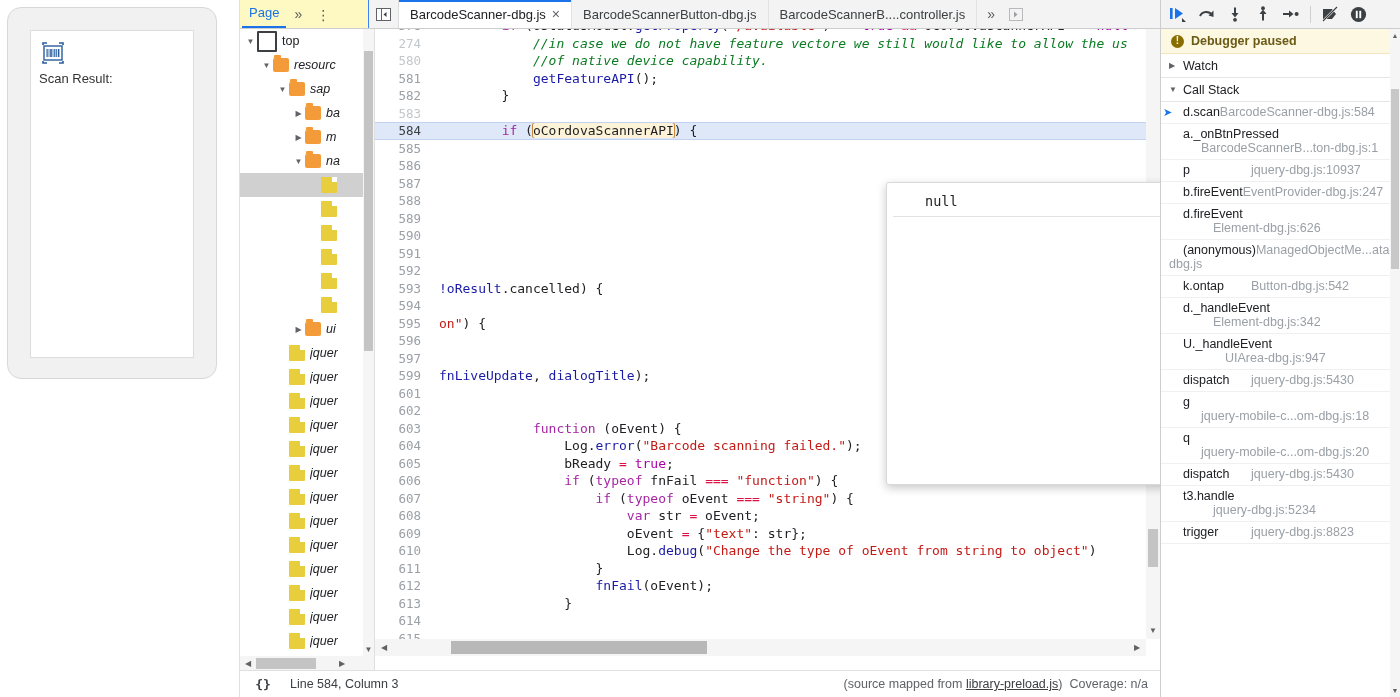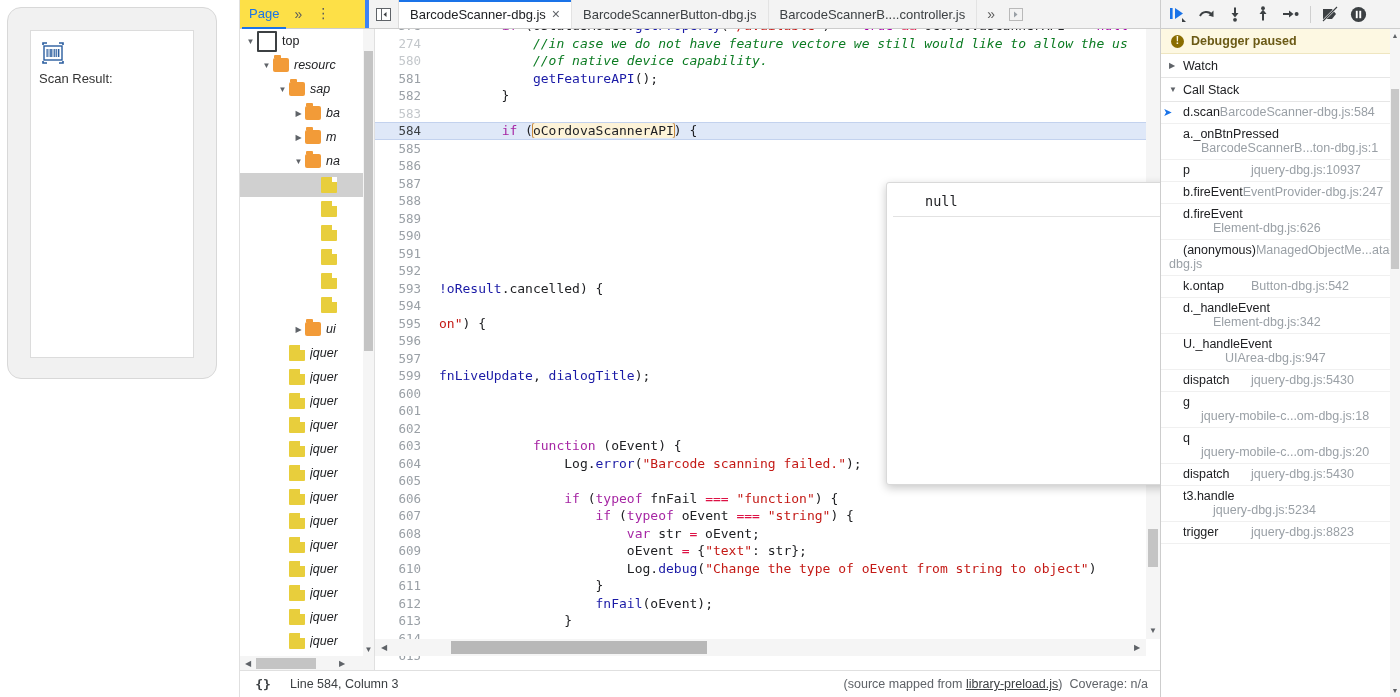--- a/index.html
+++ b/index.html
@@ -32,22 +32,22 @@
   }
 
   
   .devtools { width:1160px; height:697px; position:relative; display:flex; flex-direction:column; }
 
   
   .topbar {
     height:29px; display:flex; align-items:stretch;
     background:#f3f3f3; border-bottom:1px solid #cdcdcd; flex:0 0 29px;
   }
-  .nav-tabs { width:129px; display:flex; align-items:flex-start; background:#fde047;
-              border-right:4px solid #3b82f6; position:relative; }
+  .nav-tabs { width:129px; display:flex; align-items:flex-end; background:#fef9c3;
+              border-right:1px solid #3b82f6; position:relative; }
   .nav-tab {
     font-size:13px; color:#5a5a5a; padding:0 9px; height:29px;
     line-height:28px; position:relative; cursor:default;
   }
   .nav-tab.active { color:#1a73e8; }
   .nav-tab.active::after {
     content:""; position:absolute; left:2px; right:2px; bottom:0;
     height:2px; background:#1a73e8;
   }
   .nav-more { font-size:14px; color:#5a5a5a; padding:0 6px; line-height:28px; }
@@ -481,26 +481,25 @@
               <div class="crow"><div class="gut">589</div><div class="src"></div></div>
               <div class="crow"><div class="gut">590</div><div class="src"></div></div>
               <div class="crow"><div class="gut">591</div><div class="src"></div></div>
               <div class="crow"><div class="gut">592</div><div class="src"></div></div>
               <div class="crow"><div class="gut">593</div><div class="src"><span class="id">!oResult</span>.cancelled) {</div></div>
               <div class="crow"><div class="gut">594</div><div class="src"></div></div>
               <div class="crow"><div class="gut">595</div><div class="src"><span class="st">on"</span>) {</div></div>
               <div class="crow"><div class="gut">596</div><div class="src"></div></div>
               <div class="crow"><div class="gut">597</div><div class="src"></div></div>
               <div class="crow"><div class="gut">599</div><div class="src"><span class="id">fnLiveUpdate</span>, <span class="id">dialogTitle</span>);</div></div>
-              <div class="crow"><div class="gut">600</div><div class="src"></div></div>
               <div class="crow"><div class="gut">601</div><div class="src"></div></div>
               <div class="crow"><div class="gut">602</div><div class="src"></div></div>
               <div class="crow"><div class="gut">603</div><div class="src">            <span class="k">function</span> (oEvent) {</div></div>
               <div class="crow"><div class="gut">604</div><div class="src">                Log.<span class="id">error</span>(<span class="st">"Barcode scanning failed."</span>);</div></div>
-              <div class="crow"><div class="gut">605</div></div>
+              <div class="crow"><div class="gut">605</div><div class="src">                bReady <span class="op">=</span> <span class="kw">true</span>;</div></div>
               <div class="crow"><div class="gut">606</div><div class="src">                <span class="k">if</span> (<span class="k">typeof</span> fnFail <span class="op">===</span> <span class="st">"function"</span>) {</div></div>
               <div class="crow"><div class="gut">607</div><div class="src">                    <span class="k">if</span> (<span class="k">typeof</span> oEvent <span class="op">===</span> <span class="st">"string"</span>) {</div></div>
               <div class="crow"><div class="gut">608</div><div class="src">                        <span class="k">var</span> str <span class="op">=</span> oEvent;</div></div>
               <div class="crow"><div class="gut">609</div><div class="src">                        oEvent <span class="op">=</span> {<span class="st">"text"</span>: str};</div></div>
               <div class="crow"><div class="gut">610</div><div class="src">                        Log.<span class="id">debug</span>(<span class="st">"Change the type of oEvent from string to object"</span>)</div></div>
               <div class="crow"><div class="gut">611</div><div class="src">                    }</div></div>
               <div class="crow"><div class="gut">612</div><div class="src">                    <span class="id">fnFail</span>(oEvent);</div></div>
               <div class="crow"><div class="gut">613</div><div class="src">                }</div></div>
               <div class="crow"><div class="gut">614</div><div class="src"></div></div>
               <div class="crow"><div class="gut">615</div><div class="src"></div></div>

